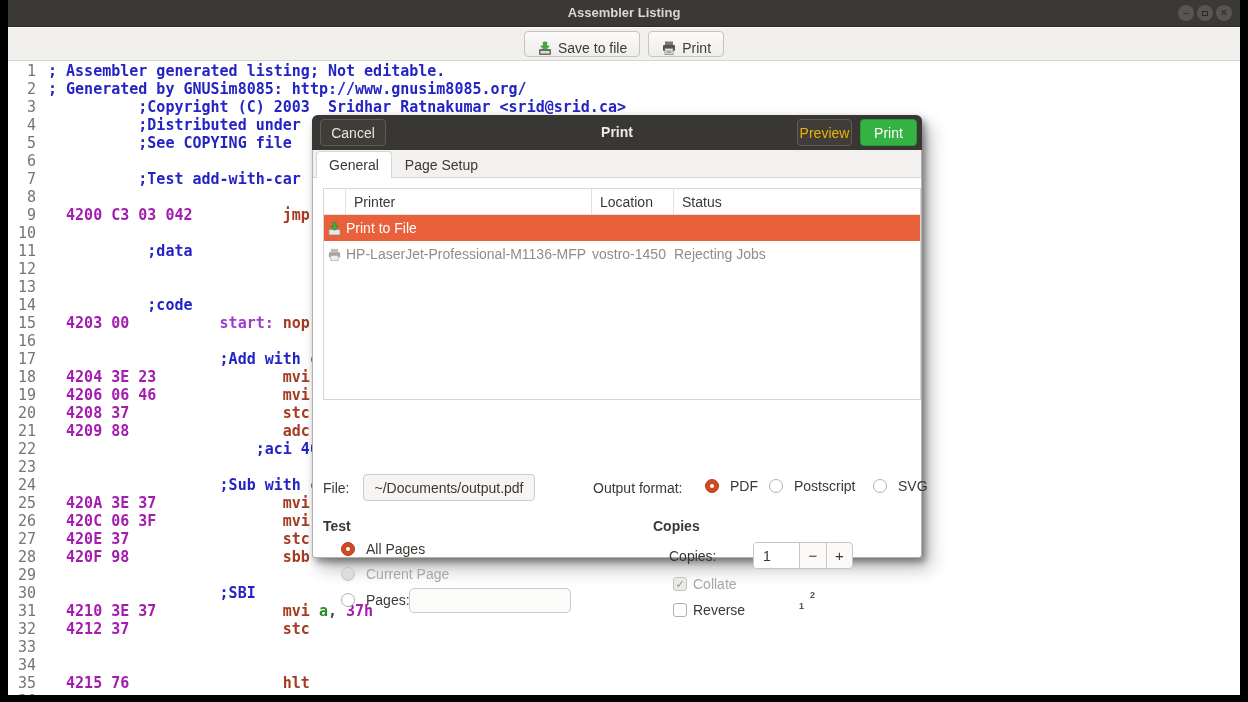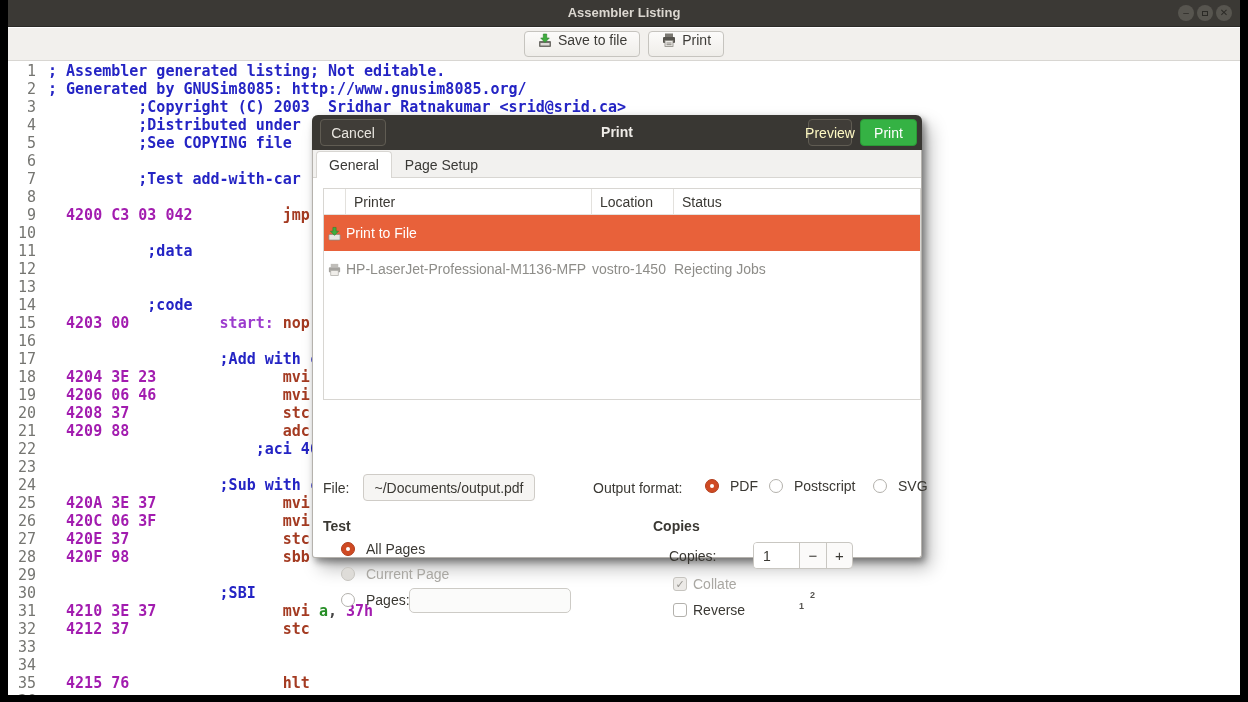--- a/index.html
+++ b/index.html
@@ -20,21 +20,21 @@
   .winbtns { position:absolute; right:8px; top:5px; display:flex; gap:3px; }
   .wbtn { width:16px; height:16px; border-radius:50%; background:#57554f;
     display:flex; align-items:center; justify-content:center; color:#2b2a26;
     font-size:10px; line-height:1; cursor:default; }
   .wbtn .sq { width:6px; height:5px; border:1.5px solid #2b2a26; display:block; }
 
   
   .toolbar { position:absolute; left:8px; right:8px; top:28px; height:33px;
     background:#f2f0ed; border-bottom:1px solid #d8d6d2;
     display:flex; align-items:center; justify-content:center; gap:8px; z-index:4; }
-  .tbtn { height:26px; padding:0 12px; display:flex; align-items:flex-start; gap:5px;
+  .tbtn { height:26px; padding:0 12px; display:flex; align-items:flex-end; gap:5px;
     background:linear-gradient(#fcfbfa,#efede9); border:1px solid #c6c4bf;
     border-radius:4px; font-size:14px; color:#3d3b37; font-family:"Liberation Sans",sans-serif; }
   .tbtn svg { display:block; }
 
   
   .listing { position:absolute; left:8px; right:8px; top:61px; bottom:7px;
     background:#fff; overflow:hidden; padding-top:1px;
     font-family:"DejaVu Sans Mono", monospace; font-size:15px; z-index:1; }
   .lrow { height:18px; line-height:18px; white-space:pre; display:flex; }
   .lrow .ln { width:28px; text-align:right; color:#757571; flex:none; }
@@ -52,39 +52,39 @@
     background:#ffffff; z-index:20; border:1px solid #b5b2ad; border-top:none;
     border-radius:6px 6px 3px 3px;
     box-shadow:3px 4px 7px rgba(0,0,0,.40), 8px 10px 18px rgba(0,0,0,.28); }
   .dlg-header { position:absolute; left:-1px; right:-1px; top:0; height:35px;
     background:#393733; border-radius:6px 6px 0 0; }
   .dlg-title { position:absolute; left:0; right:0; top:9px; text-align:center;
     color:#eeebe7; font-size:14px; font-weight:bold; }
   .dbtn { position:absolute; top:4px; height:27px; border-radius:4px; font-size:14px;
     display:flex; align-items:center; justify-content:center; }
   .dbtn.cancel  { left:8px;  width:66px; background:#403d38; border:1px solid #605c53; color:#e8e5df; }
-  .dbtn.preview { right:70px; width:44px; background:#403d38; border:1px solid #605c53; color:#fef9c3; }
+  .dbtn.preview { right:70px; width:55px; background:#403d38; border:1px solid #605c53; color:#eab308; }
   .dbtn.printok { right:5px; width:57px; background:#35b244; border:1px solid #2a9a36; color:#ffffff; }
 
   .tabbar { position:absolute; left:0; right:0; top:35px; height:28px;
     background:#f2f1ef; border-bottom:1px solid #d8d6d2; display:flex; align-items:flex-end; padding-left:3px; }
   .tab { height:26px; padding:0 12px; display:flex; align-items:center; font-size:14px;
     color:#3a3936; border:1px solid transparent; border-bottom:none; border-radius:4px 4px 0 0; }
   .tab.active { background:#fff; border-color:#d8d6d2; position:relative; top:1px; height:27px; }
 
   .dlg-body { position:absolute; left:0; right:0; top:63px; bottom:0; color:#3a3833; font-size:14px; }
 
   
   .ptable { position:absolute; left:10px; top:10px; width:598px; height:212px;
     border:1px solid #d8d6d2; background:#fff; overflow:hidden; }
   .t-hrow { display:flex; height:26px; align-items:center; border-bottom:1px solid #e3e1dd; }
   .t-hicon { width:21px; height:100%; flex:none; }
   .t-hc { height:100%; display:flex; align-items:center; padding-left:8px;
     border-left:1px solid #e3e1dd; color:#3a3833; }
-  .t-row { display:flex; height:36px; align-items:center;justify-content:center; }
+  .t-row { display:flex; height:26px; align-items:center;justify-content:center; }
   .t-row.sel { background:#e8613a; color:#ffffff; }
   .t-row.dim { color:#8e8d89; }
   .t-icon { width:21px; flex:none; display:flex; justify-content:center; }
   .t-c1 { width:246px; flex:none; } .t-hc.t-c1 { width:246px; flex:none; }
   .t-c2 { width:82px; flex:none; }  .t-hc.t-c2 { width:82px; flex:none; }
   .t-c3 { flex:1; }
   .t-row .t-c1, .t-row .t-c2, .t-row .t-c3 { padding-left:1px; white-space:nowrap; overflow:hidden; }
   .t-row .t-c1 { padding-left:1px; }
 
   

